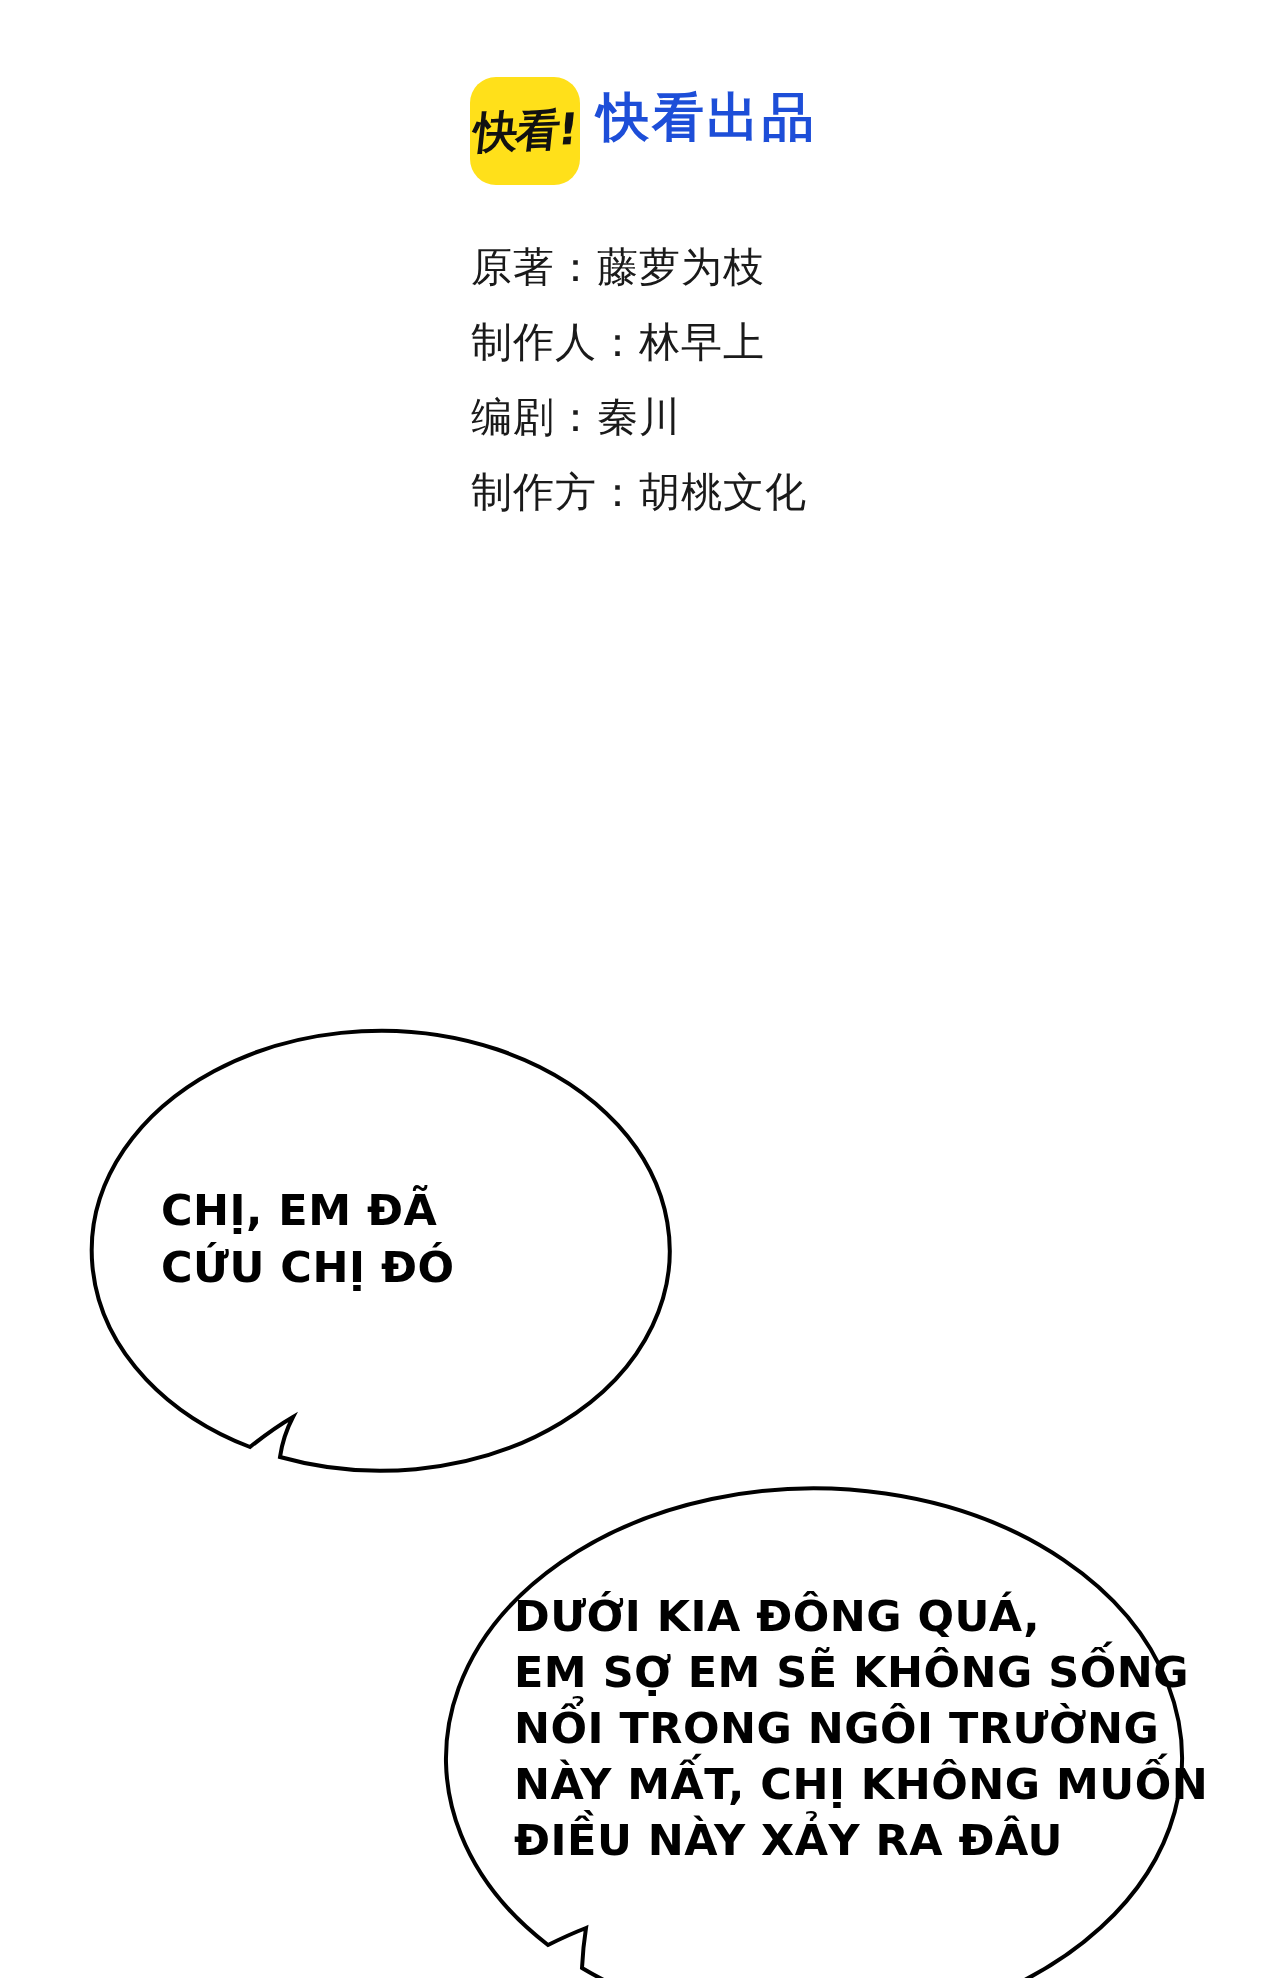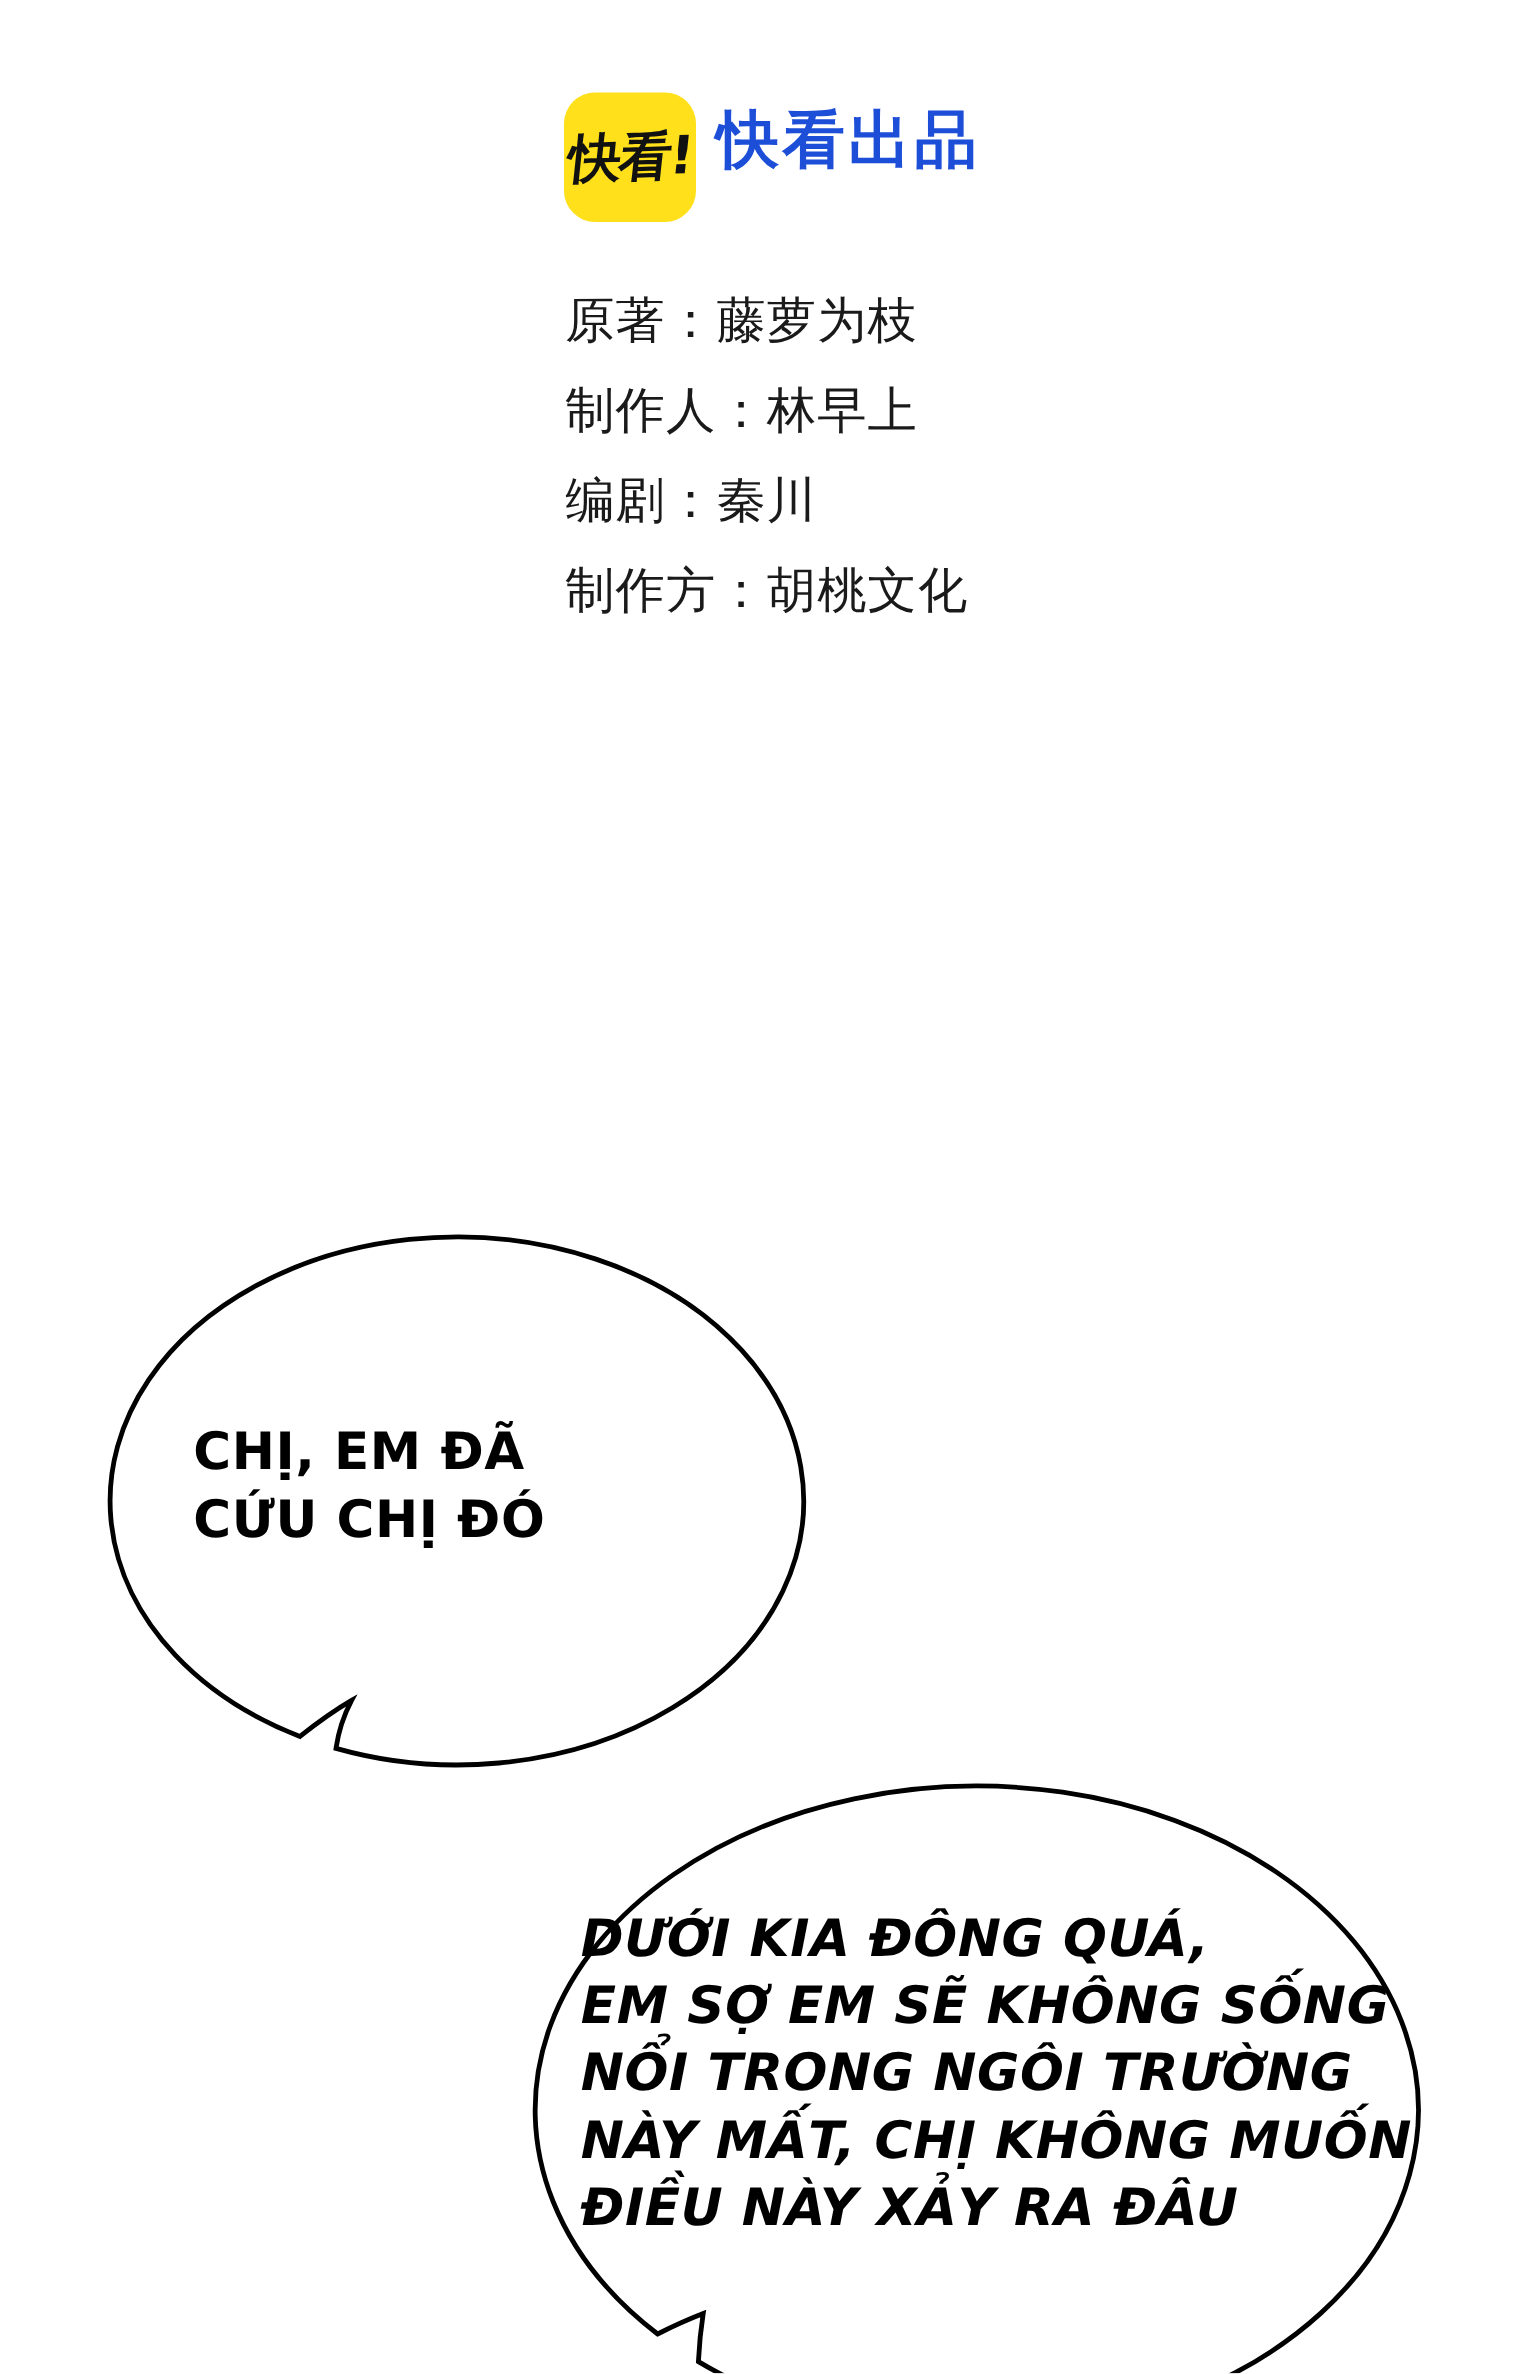--- a/index.html
+++ b/index.html
@@ -40,21 +40,21 @@
   .bubbles-layer path{
     fill:#ffffff;stroke:#000000;stroke-width:4;
     stroke-linejoin:miter;stroke-miterlimit:12;
   }
   .bubble-text{
     position:absolute;text-align:left;
     font-weight:bold;color:#000000;letter-spacing:0.5px;
     white-space:nowrap;
   }
   .bubble-text-small{left:161px;top:1182px;width:400px;font-size:43px;line-height:57px;}
-  .bubble-text-large{left:484px;top:1588px;width:640px;font-size:43px;line-height:56px;font-style:italic;}
+  .bubble-text-large{left:514px;top:1588px;width:640px;font-size:43px;line-height:56px;}
 </style>
 </head>
 <body>
 
 <div class="canvas">
 
   <div class="logo-badge" style="background: rgb(255, 224, 26);">
     <span class="logo-badge-text">快看!</span>
   </div>
   <div class="logo-caption">快看出品</div>

